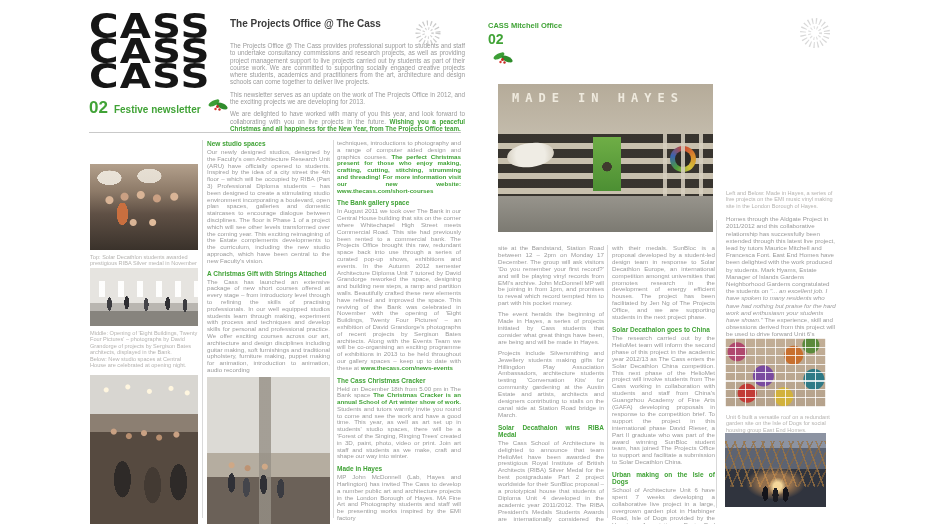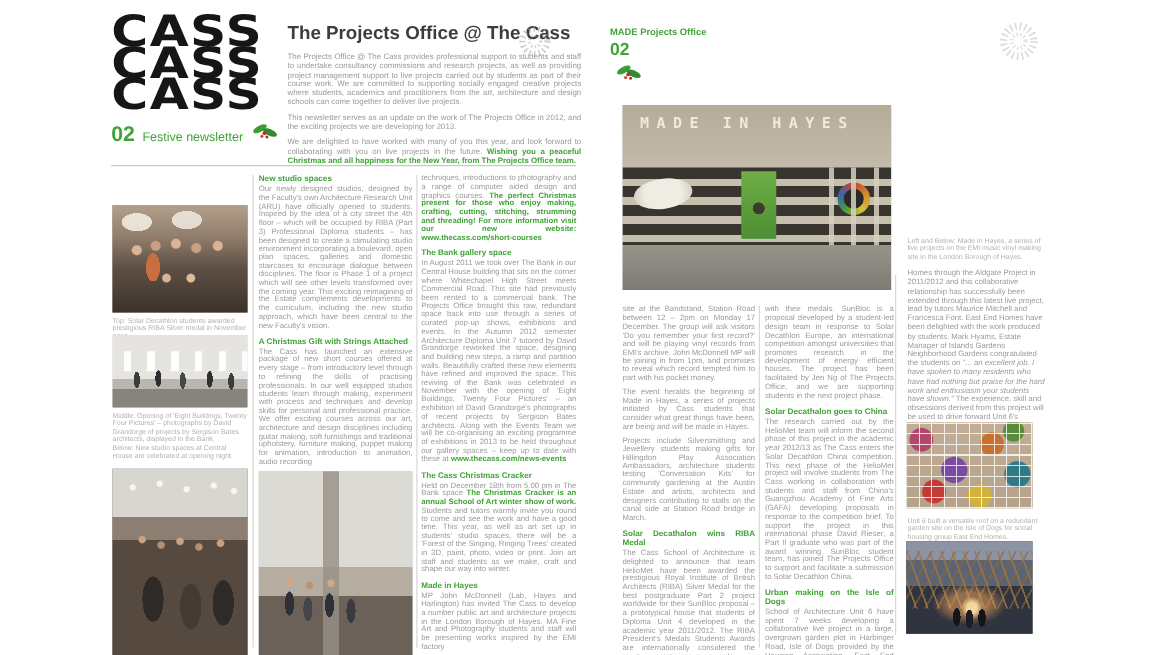--- a/index.html
+++ b/index.html
@@ -12,28 +12,28 @@
   #canvas{position:relative;width:932px;height:524px;background:#fff;overflow:hidden;
           font-family:"Liberation Sans", sans-serif;}
   .page{position:absolute;top:0;width:380px;height:370px;}
   #left-page{left:85px;}
   #right-page{left:480px;}
 
   
   .cass-logo{position:absolute;left:4px;top:14px;color:#161616;font-weight:bold;
              font-family:"DejaVu Sans", sans-serif;font-size:36px;line-height:26px;
              letter-spacing:1px;transform:scale(1.12,0.96);transform-origin:left top;}
-  .main-title{position:absolute;left:145px;top:18px;width:230px;font-size:15px;
+  .main-title{position:absolute;left:145px;top:18px;width:230px;font-size:10px;
               font-weight:bold;color:#3c3c3c;}
   .intro{position:absolute;left:145px;top:42px;width:235px;font-size:6.3px;line-height:7.3px;
          color:var(--body);text-align:justify;}
   .intro p{margin:0 0 5px 0;}
   .issue-row{position:absolute;left:4px;top:97px;display:flex;align-items:baseline;gap:6px;color:var(--green);}
   .issue-num{font-size:17px;font-weight:bold;}
-  .issue-label{font-size:10px;font-weight:normal;}
+  .issue-label{font-size:10px;font-weight:bold;}
   .r-kicker{position:absolute;left:8px;top:21px;font-size:7.5px;font-weight:bold;color:var(--green);}
   .r-issue{position:absolute;left:8px;top:31px;font-size:14px;font-weight:bold;color:var(--green);}
   .holly{display:inline-block;}
   .sunburst{position:absolute;opacity:.55;}
   #sunburst-left{left:328px;top:18px;}
   #sunburst-right{left:316px;top:14px;opacity:.4;}
 
   .hr{position:absolute;left:4px;top:132px;width:372px;height:1px;background:#c9c9c9;}
 
   
@@ -229,21 +229,21 @@
       <p><span>In August 2011 we took over The Bank in our Central House building that sits on the corner where Whitechapel High Street meets Commercial Road. This site had previously been rented to a commercial bank. The Projects Office brought this raw, redundant space back into use through a series of curated pop-up shows, exhibitions and events. In the Autumn 2012 semester Architecture Diploma Unit 7 tutored by David Grandorge reworked the space, designing and building new steps, a ramp and partition walls. Beautifully crafted these new elements have refined and improved the space. This reviving of the Bank was celebrated in November with the opening of 'Eight Buildings, Twenty Four Pictures' – an exhibition of David Grandorge's photographs of recent projects by Sergison Bates architects. Along with the Events Team we will be co-organising an exciting programme of exhibitions in 2013 to be held throughout our gallery spaces – keep up to date with these at </span><span class="link">www.thecass.com/news-events</span></p>
       <h4>The Cass Christmas Cracker</h4>
       <p><span>Held on December 18th from 5.00 pm in The Bank space </span><span class="hl">The Christmas Cracker is an annual School of Art winter show of work.</span><span> Students and tutors warmly invite you round to come and see the work and have a good time. This year, as well as art set up in students' studio spaces, there will be a 'Forest of the Singing, Ringing Trees' created in 3D, paint, photo, video or print. Join art staff and students as we make, craft and shape our way into winter.</span></p>
       <h4>Made in Hayes</h4>
       <p>MP John McDonnell (Lab, Hayes and Harlington) has invited The Cass to develop a number public art and architecture projects in the London Borough of Hayes. MA Fine Art and Photography students and staff will be presenting works inspired by the EMI factory</p>
     </div>
   </div>
 
   <div class="page" id="right-page">
 
-    <div class="r-kicker">MADE Projects Office</div>
+    <div class="r-kicker">CASS Mitchell Office</div>
     <div class="r-issue">02</div>
     <svg class="holly" style="position:absolute;left:12px;top:50px;" width="22" height="16" viewBox="0 0 22 16">
       <ellipse cx="7" cy="6" rx="6" ry="2.6" fill="#3c9e36" transform="rotate(-28 7 6)"></ellipse>
       <ellipse cx="15" cy="9" rx="6" ry="2.6" fill="#2f8c2c" transform="rotate(24 15 9)"></ellipse>
       <circle cx="10.5" cy="9.5" r="1.5" fill="#c22a24"></circle>
       <circle cx="8.5" cy="12" r="1.2" fill="#d8362e"></circle>
       <circle cx="12.5" cy="12.5" r="1.2" fill="#c22a24"></circle>
     </svg>
 
     <svg id="sunburst-right" class="sunburst" width="38" height="38" viewBox="0 0 38 38">

